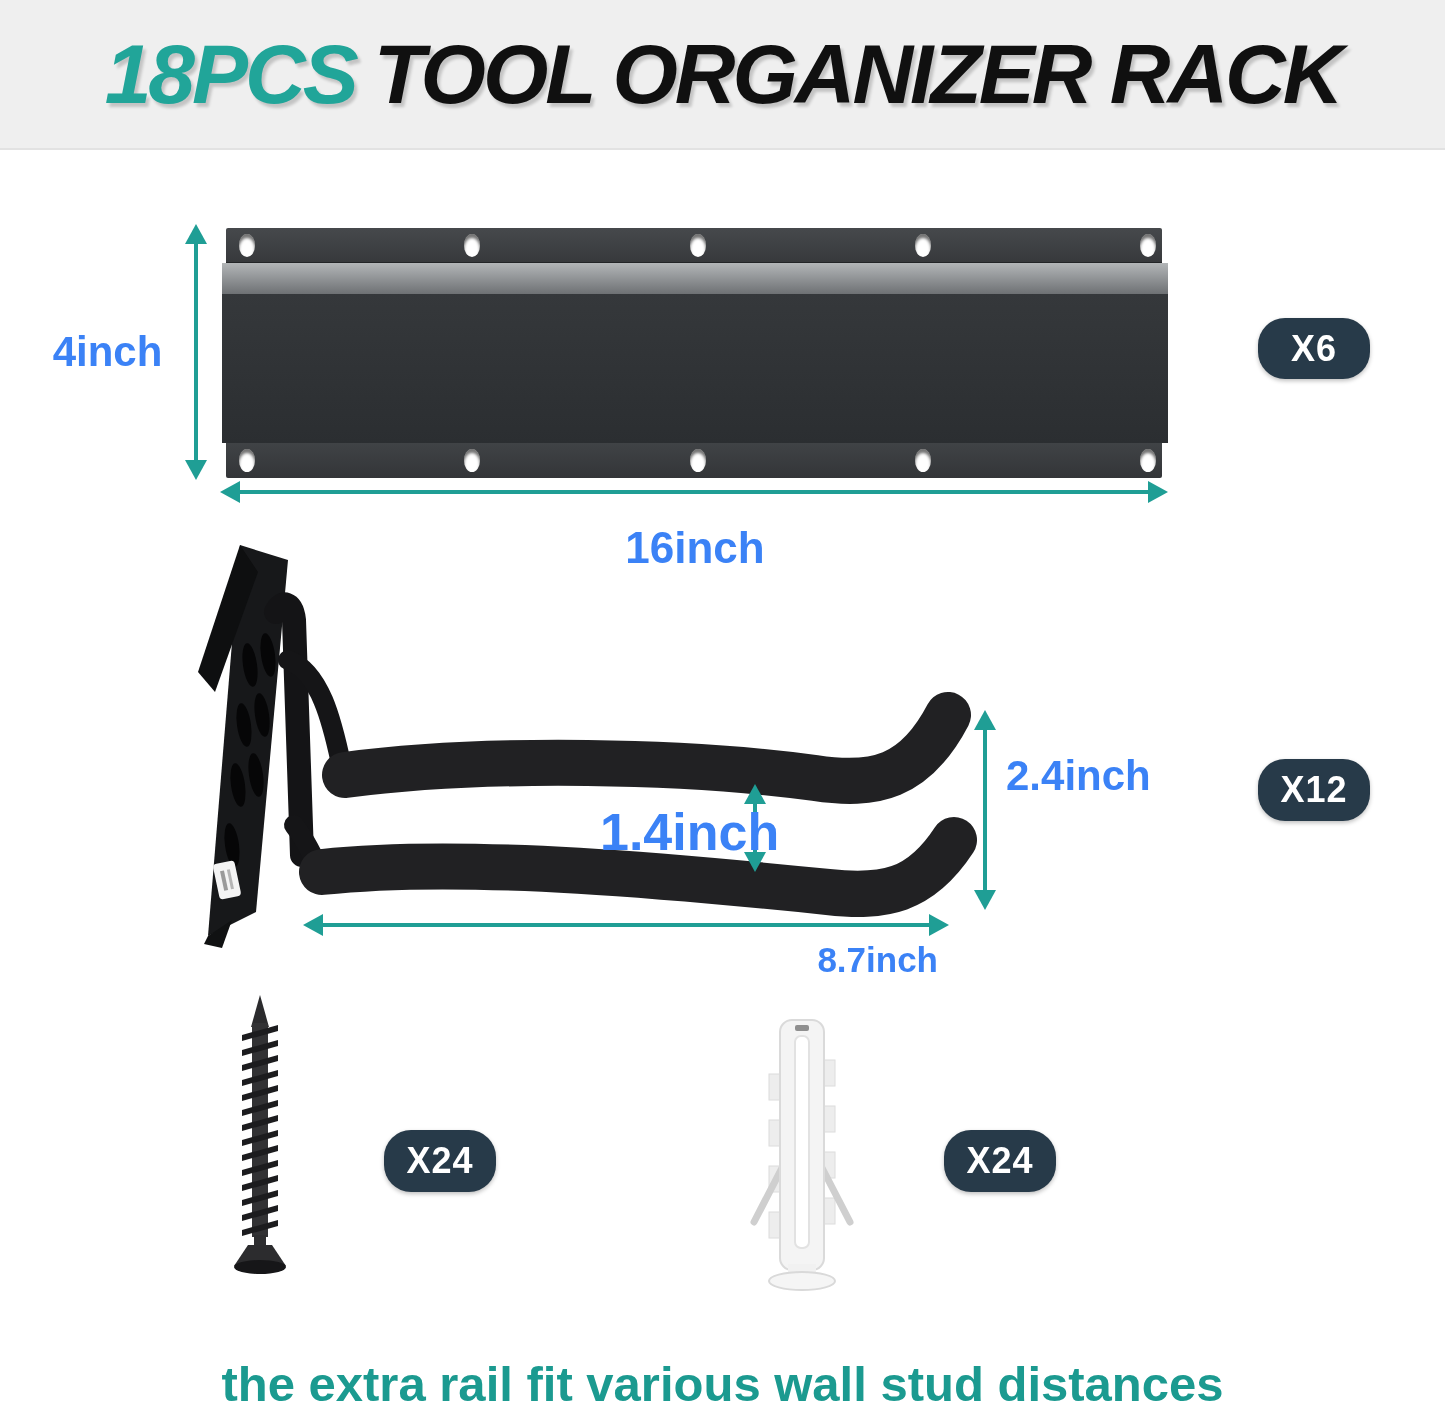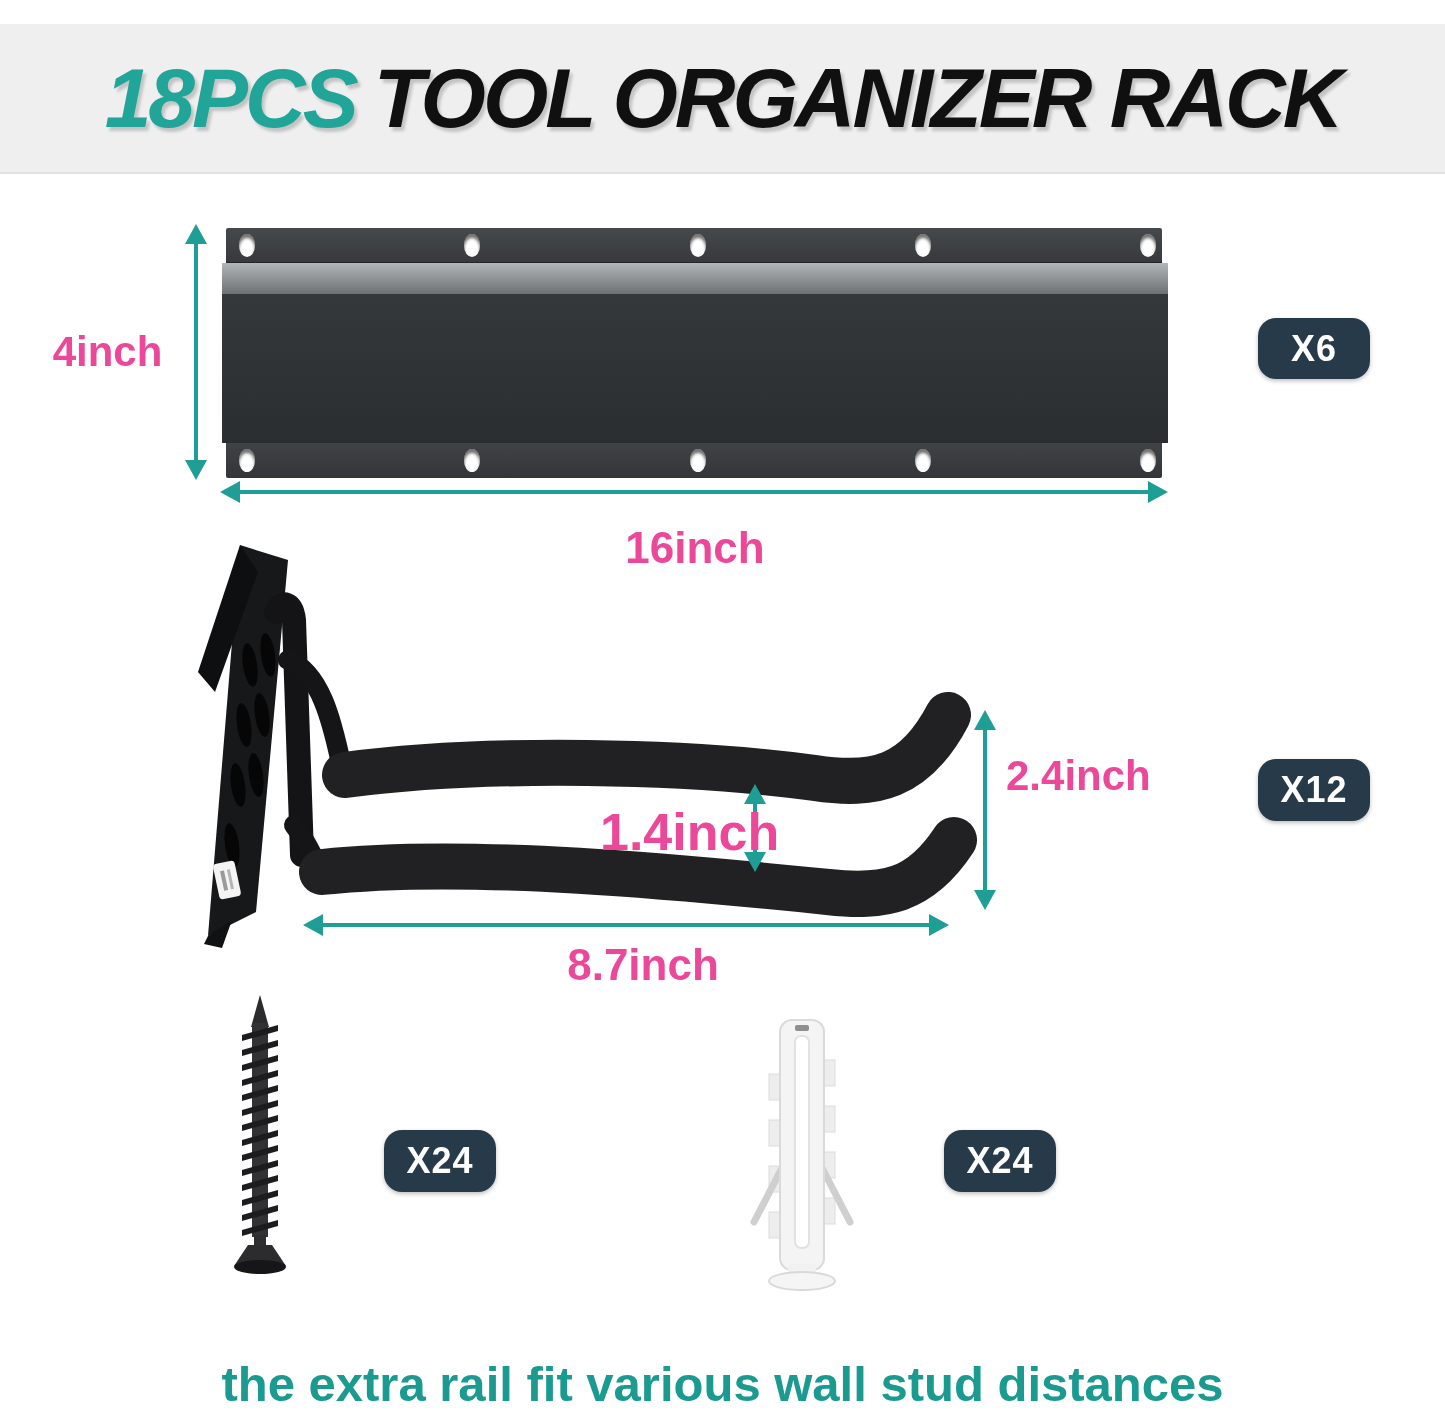--- a/index.html
+++ b/index.html
@@ -4,21 +4,21 @@
 <style>
   html,body { margin:0; padding:0; background:#ffffff; }
   #canvas {
     position:relative; width:1445px; height:1416px; overflow:hidden;
     background:#ffffff; font-family:"Liberation Sans", sans-serif;
   }
   
   .header {
     position:absolute; left:0; top:0; width:1445px; height:148px;
     background:#efefef; border-bottom:2px solid #e2e2e2;
-    display:flex; align-items:center; justify-content:center;margin-top:24px;
+    display:flex; align-items:center; justify-content:center;
   }
   .title {
     font-style:italic; font-weight:bold; font-size:84px; letter-spacing:-3px;
     white-space:nowrap; color:#101010;
     text-shadow:3px 4px 3px rgba(0,0,0,0.18);
   }
   .title .count { color:#21a599; margin-right:18px; }
   
   .rail { position:absolute; left:222px; top:228px; width:946px; height:250px; }
   .rail .flange-top {
@@ -53,25 +53,25 @@
     border-top:20px solid #1f9e95; }
   .arr-h { position:absolute; height:22px; }
   .arr-h .line { position:absolute; top:9px; left:18px; right:18px; height:4px; background:#1f9e95; }
   .arr-h::before { content:""; position:absolute; left:0; top:0;
     border-top:11px solid transparent; border-bottom:11px solid transparent;
     border-right:20px solid #1f9e95; }
   .arr-h::after { content:""; position:absolute; right:0; top:0;
     border-top:11px solid transparent; border-bottom:11px solid transparent;
     border-left:20px solid #1f9e95; }
   
-  .dim-label { position:absolute; font-weight:bold; color:#ec4899; white-space:nowrap; }
+  .dim-label { position:absolute; font-weight:bold; color:#3b82f6; white-space:nowrap; }
   .badge {
     position:absolute; background:#273a49; color:#ffffff; font-weight:bold;
     display:flex; align-items:center; justify-content:center;
-    border-radius:18px; font-size:36px; letter-spacing:1px;
+    border-radius:27px; font-size:36px; letter-spacing:1px;
     box-shadow:0 2px 4px rgba(0,0,0,0.25);
   }
   .footer-line {
     position:absolute; left:0; width:1445px; text-align:center;
     color:#1b9a90; font-weight:bold; white-space:nowrap;
   }
   svg { position:absolute; }
 </style>
 </head>
 <body>
@@ -150,21 +150,21 @@
   <div class="dim-label" style="left:1006px; top:752px; font-size:42px;">2.4inch</div>
 
   <div class="arr-v" style="left:744px; top:784px; height:88px;">
       <div class="line"></div>
     </div>
   <div class="dim-label" style="left:600px; top:802px; width:140px; text-align:left; font-size:52px;">1.4inch</div>
 
   <div class="arr-h" style="left:303px; top:914px; width:646px;">
       <div class="line"></div>
     </div>
-  <div class="dim-label" style="left:320px; top:940px; width:646px; text-align:center; font-size:44px;">8.7inch</div>
+  <div class="dim-label" style="left:292px; top:940px; width:646px; text-align:right; font-size:35px;">8.7inch</div>
 
   <div class="badge" style="left:1258px; top:748px; width:112px; height:62px;margin-top:11px;">X12</div>
 
   <svg style="left:228px; top:995px;" width="70" height="290" viewBox="0 0 70 290">
     <polygon points="32,0 23,32 41,32" fill="#2b2b2d"></polygon>
     <rect x="24" y="28" width="16" height="214" fill="#323234"></rect>
     <g fill="#1c1c1e">
       <polygon points="14,40 50,30 50,36 14,46"></polygon>
       <polygon points="14,55 50,45 50,51 14,61"></polygon>
       <polygon points="14,70 50,60 50,66 14,76"></polygon>

